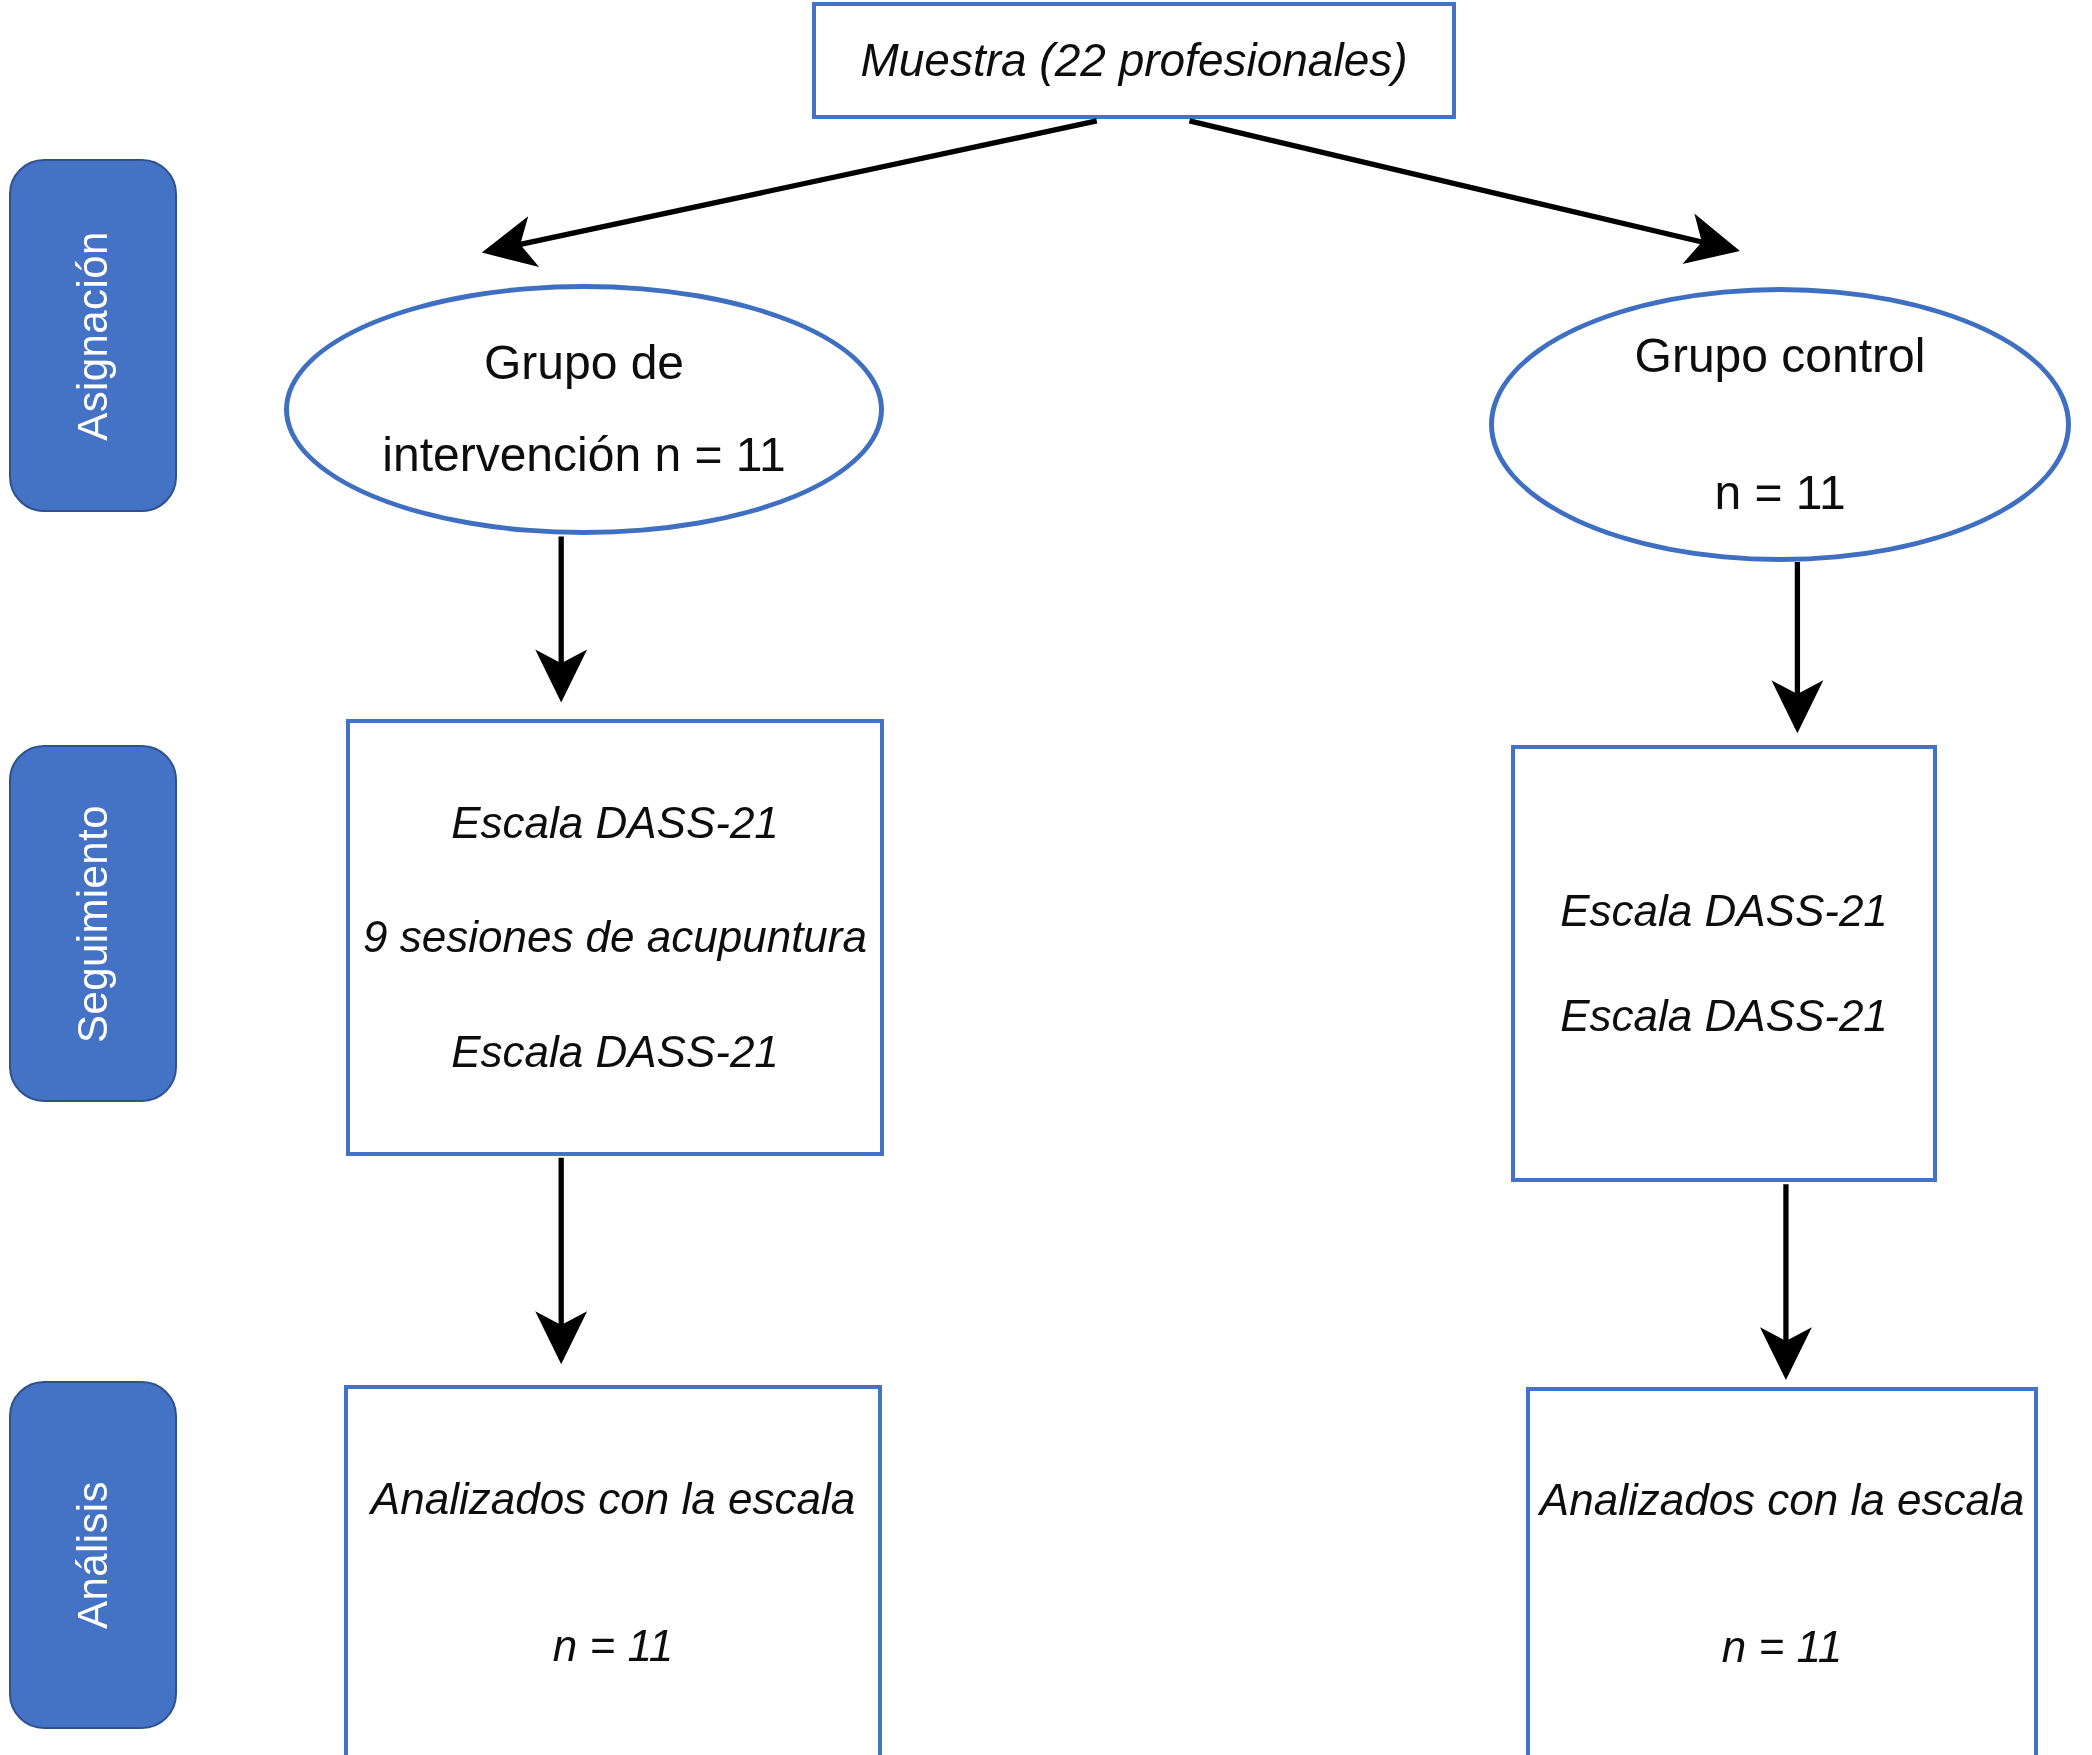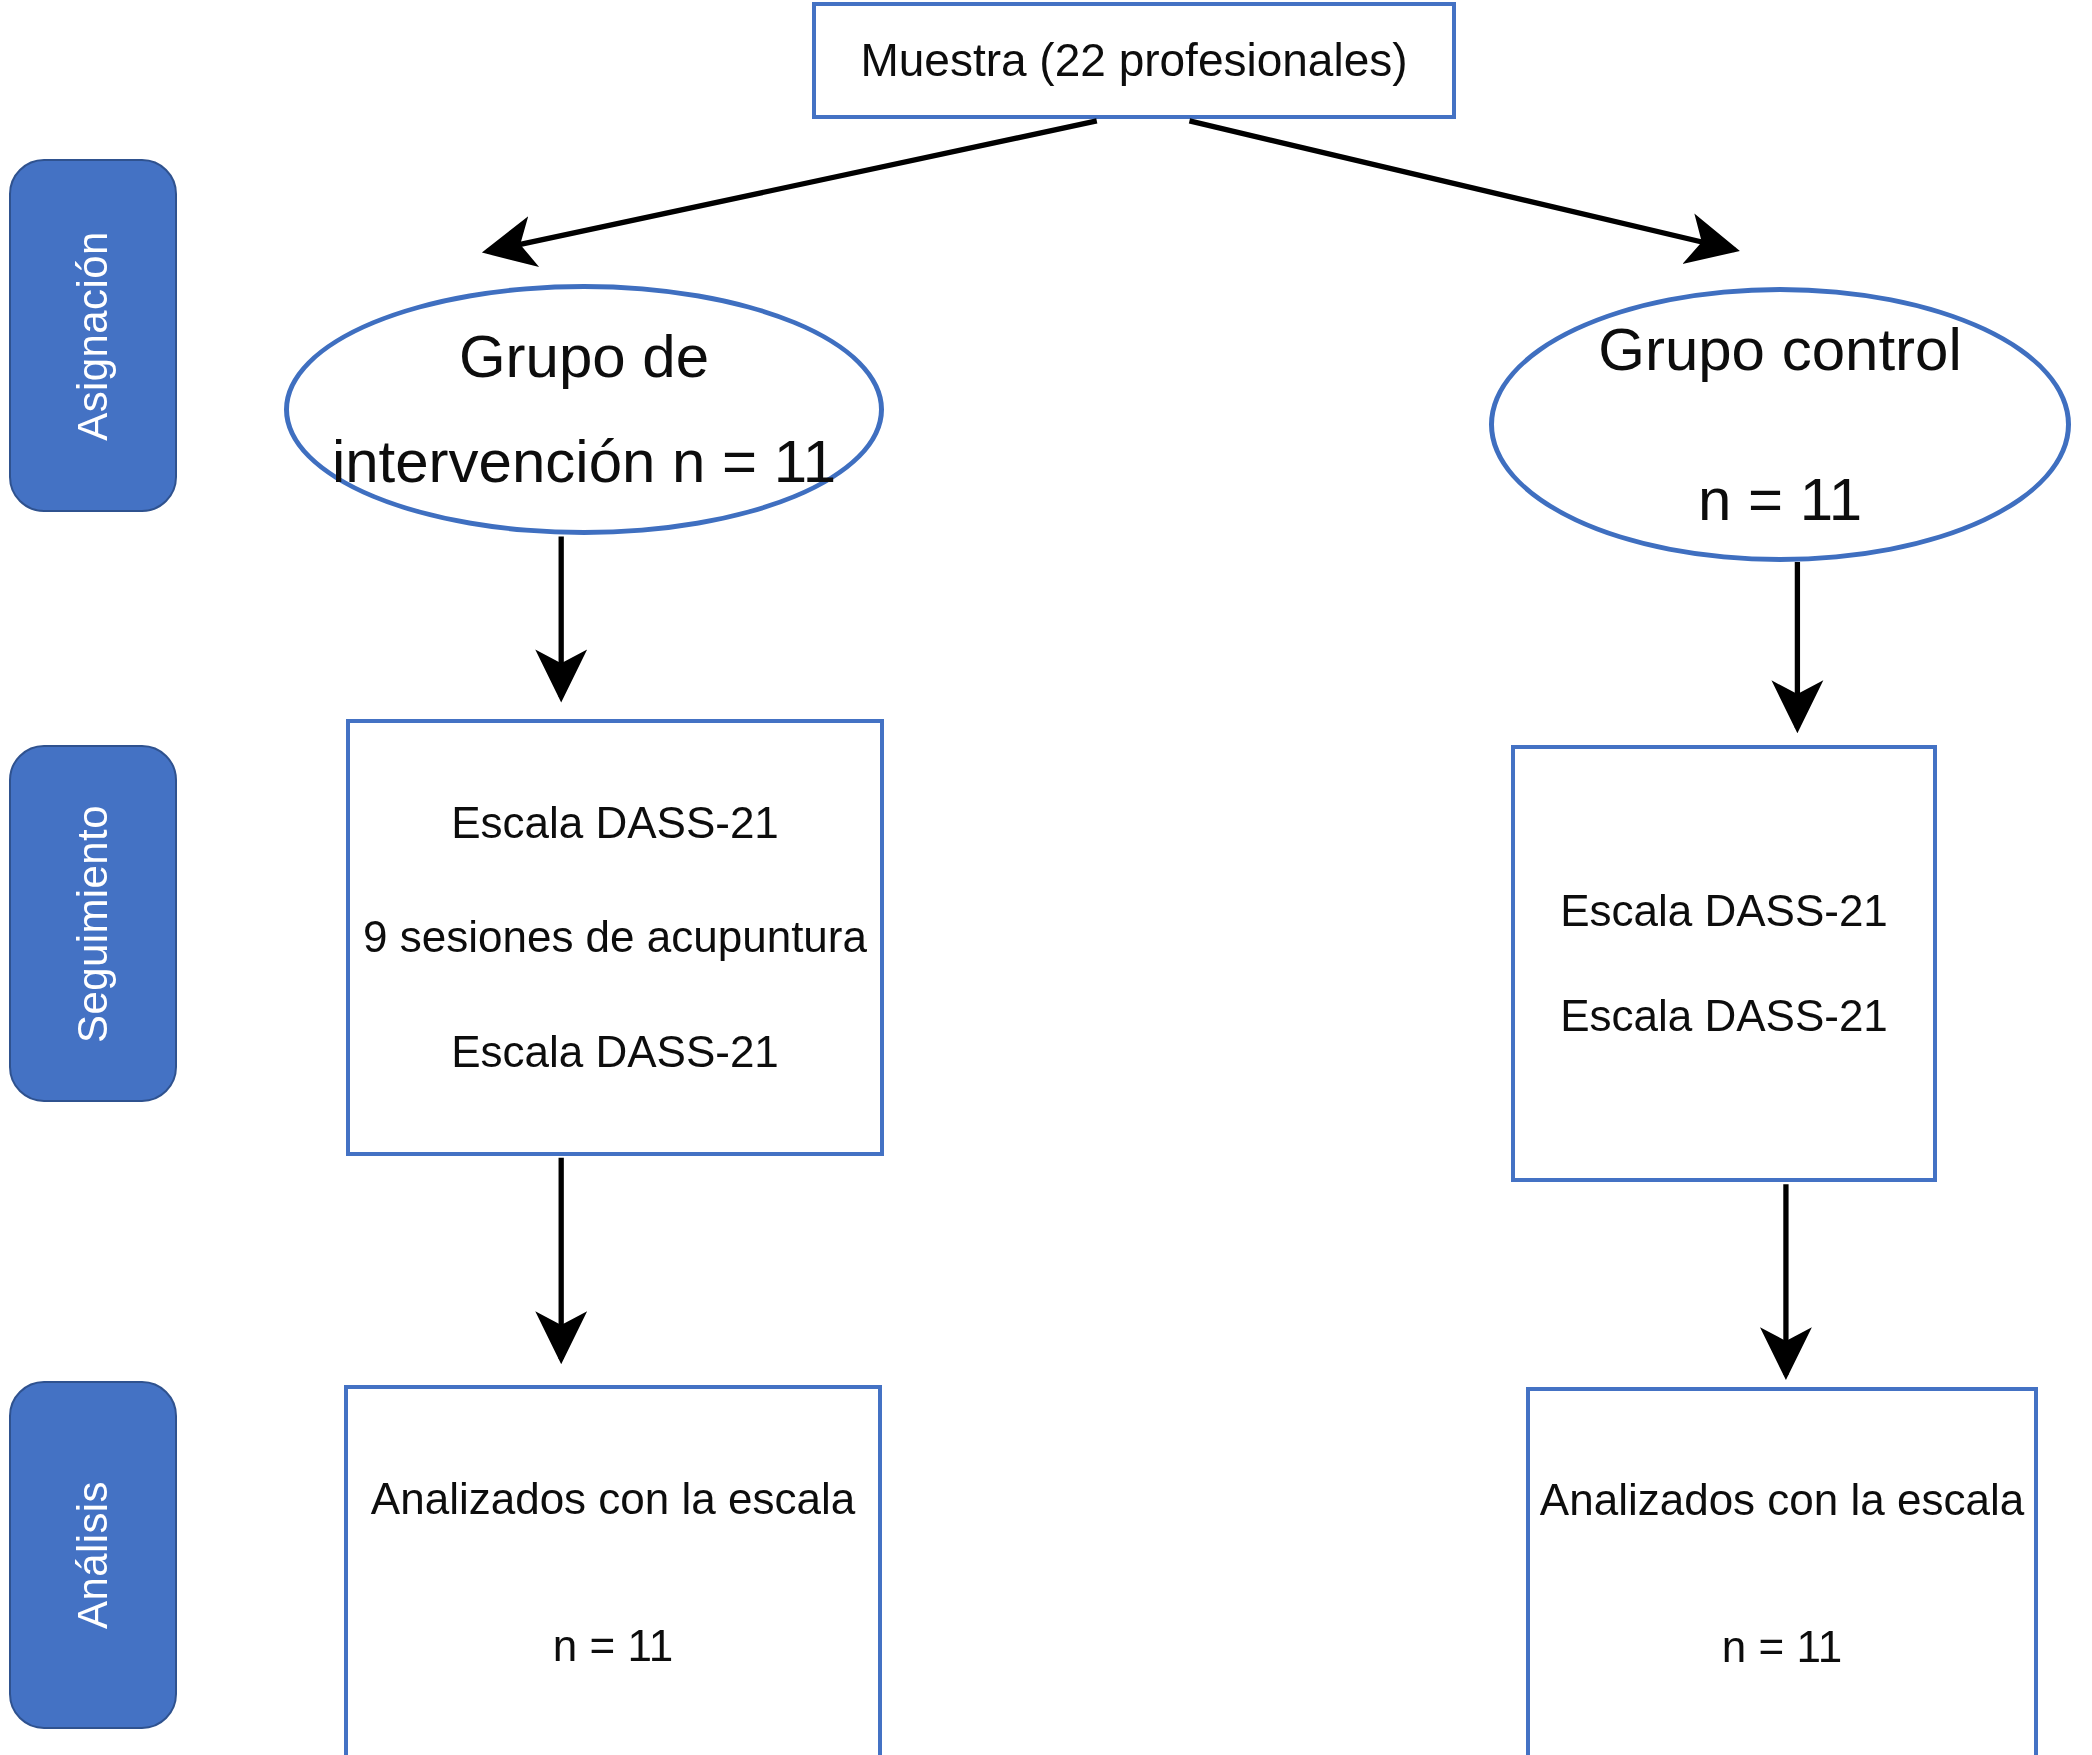--- a/index.html
+++ b/index.html
@@ -46,20 +46,21 @@
     display: flex;
     flex-direction: column;
     align-items: center;
     justify-content: center;
   }
   .box .line {
     color: #0d0d0d;
     font-size: 44px;
     line-height: 1.1;
     white-space: nowrap;
+    font-style: italic;
   }
 
   
   #box-muestra .line { font-size: 46px; }
 
   
   .box.spaced .line { margin: 33px 0; }
   .box.spaced2 .line { margin: 49px 0; }
   .box.pair .line { margin: 28px 0; }
 
@@ -70,21 +71,21 @@
     border: 5.3px solid #3F6FC0;
     border-radius: 50%;
     box-sizing: border-box;
     display: flex;
     flex-direction: column;
     align-items: center;
     justify-content: center;
   }
   .ellipse .line {
     color: #0d0d0d;
-    font-size: 60px;
+    font-size: 48px;
     line-height: 1.1;
     text-align: center;
     white-space: nowrap;
   }
   #ellipse-intervencion .line { margin: 19.4px 0; }
   #ellipse-control .line { margin: 30px 0; }
 
   
   .connector {
     position: absolute;

